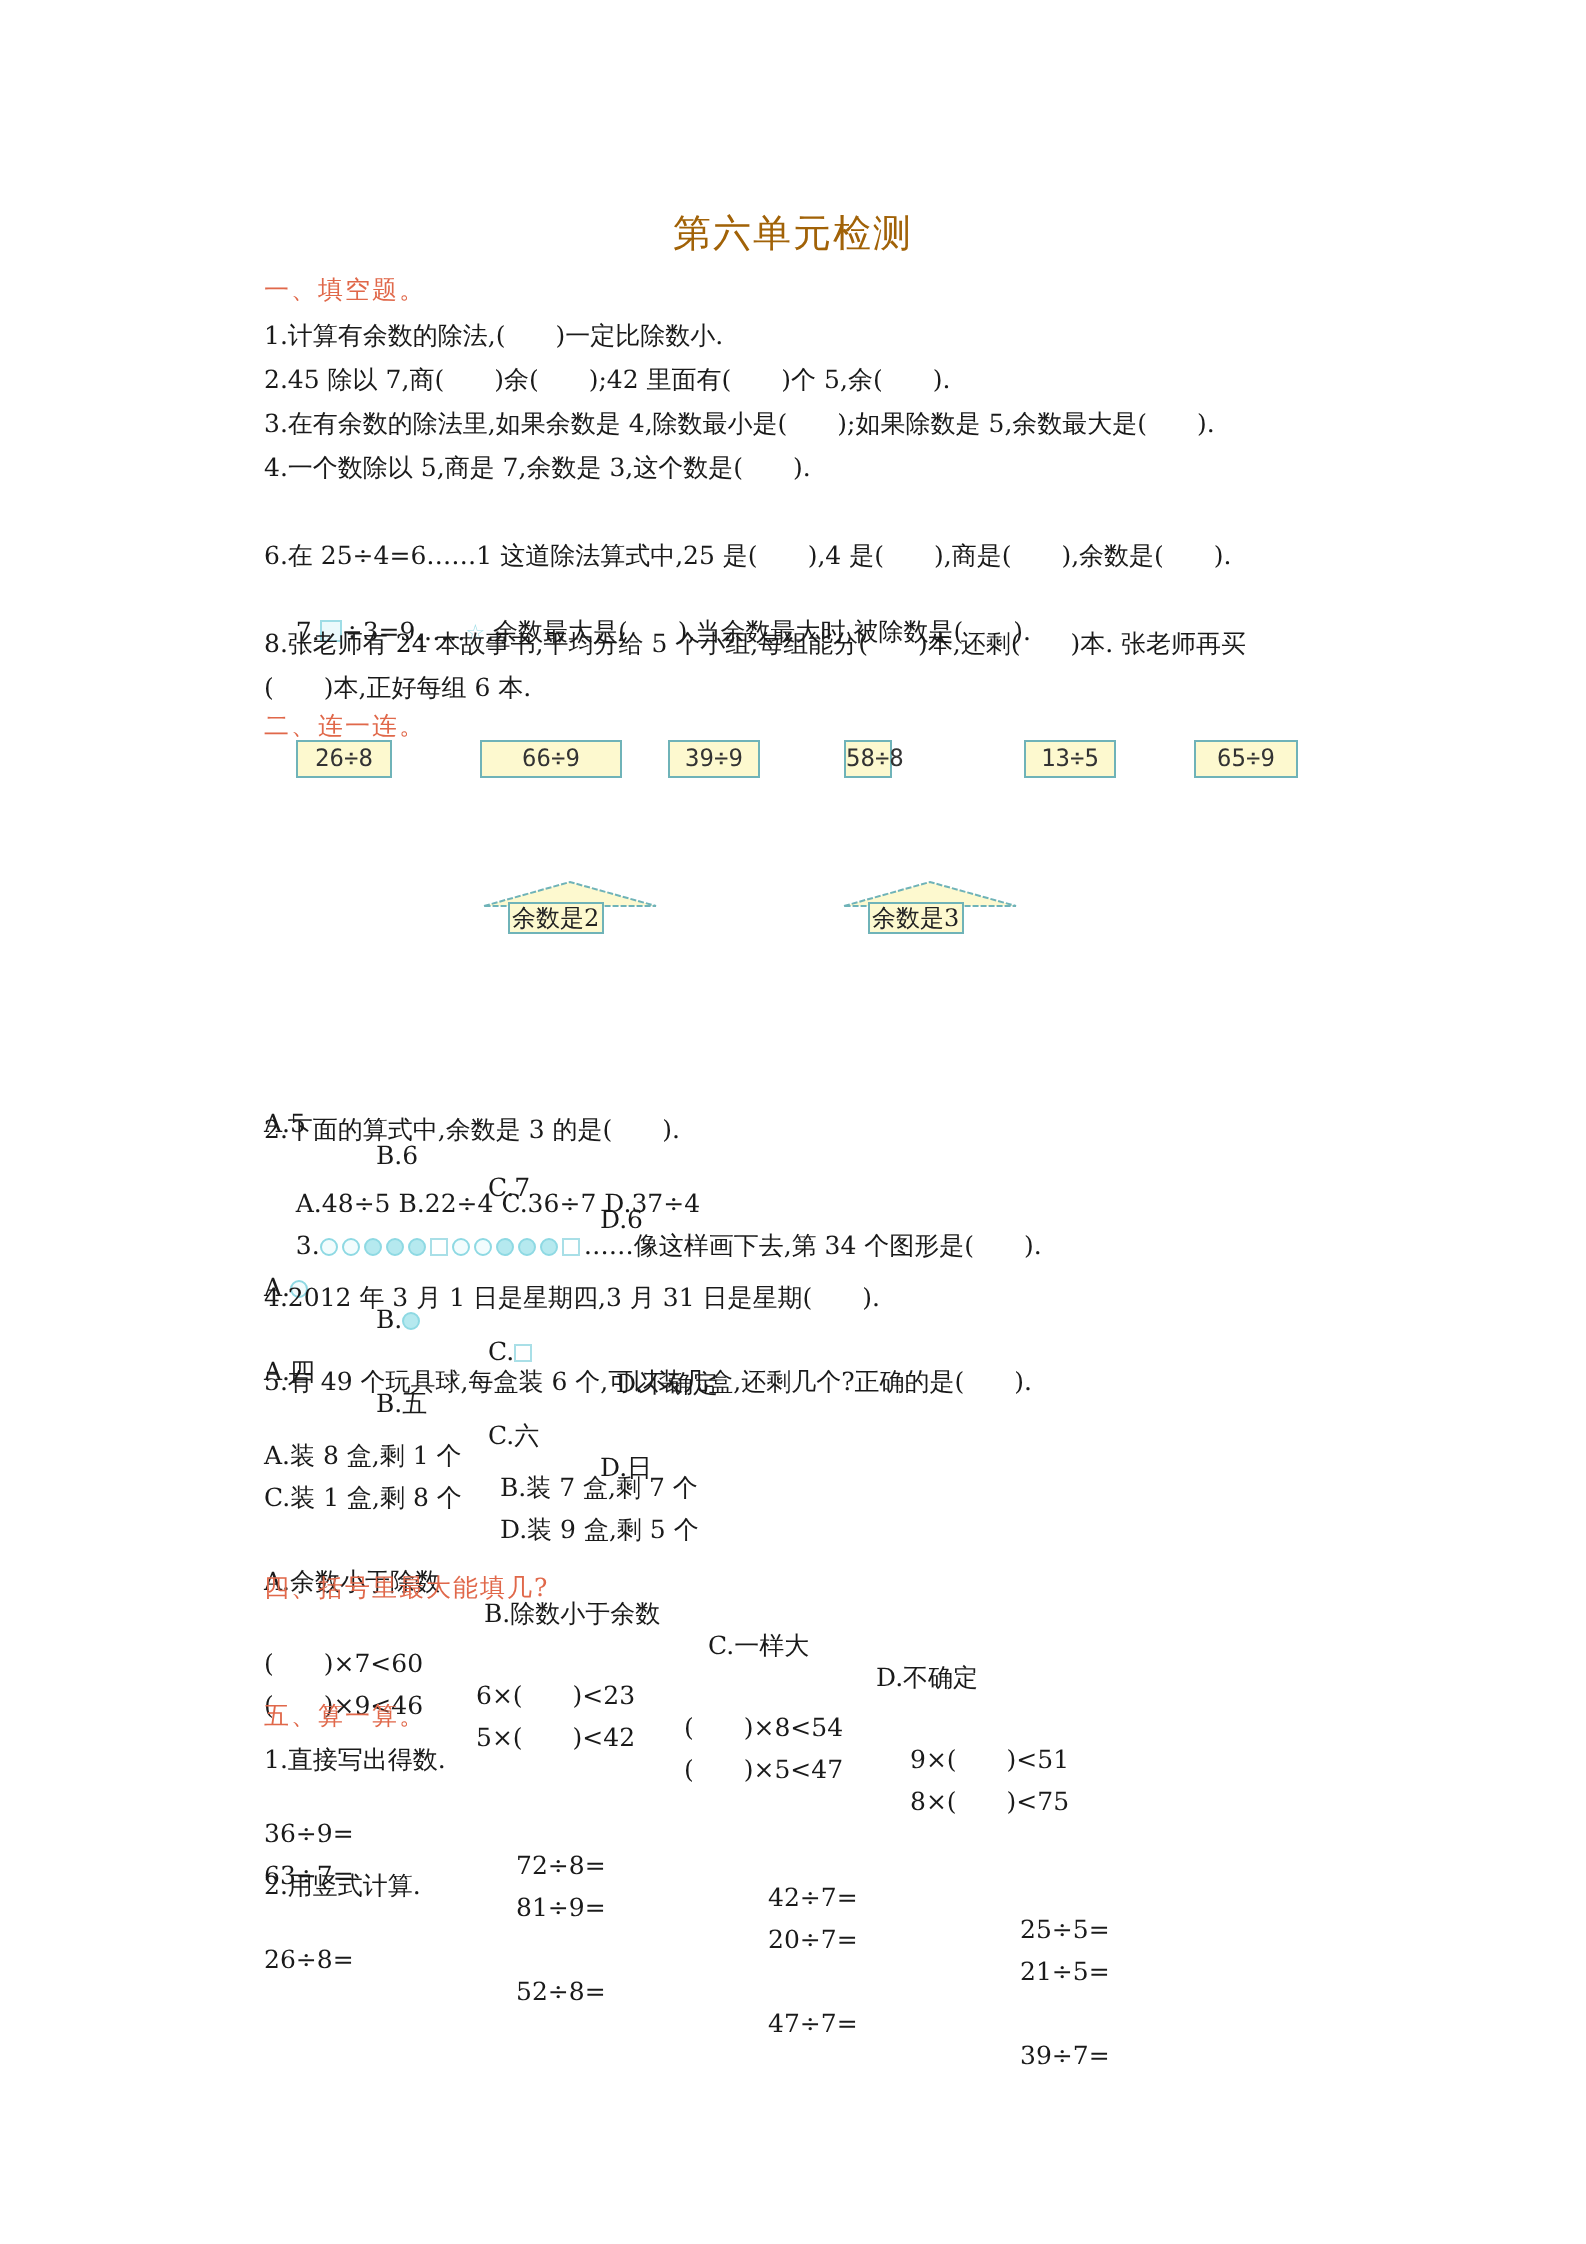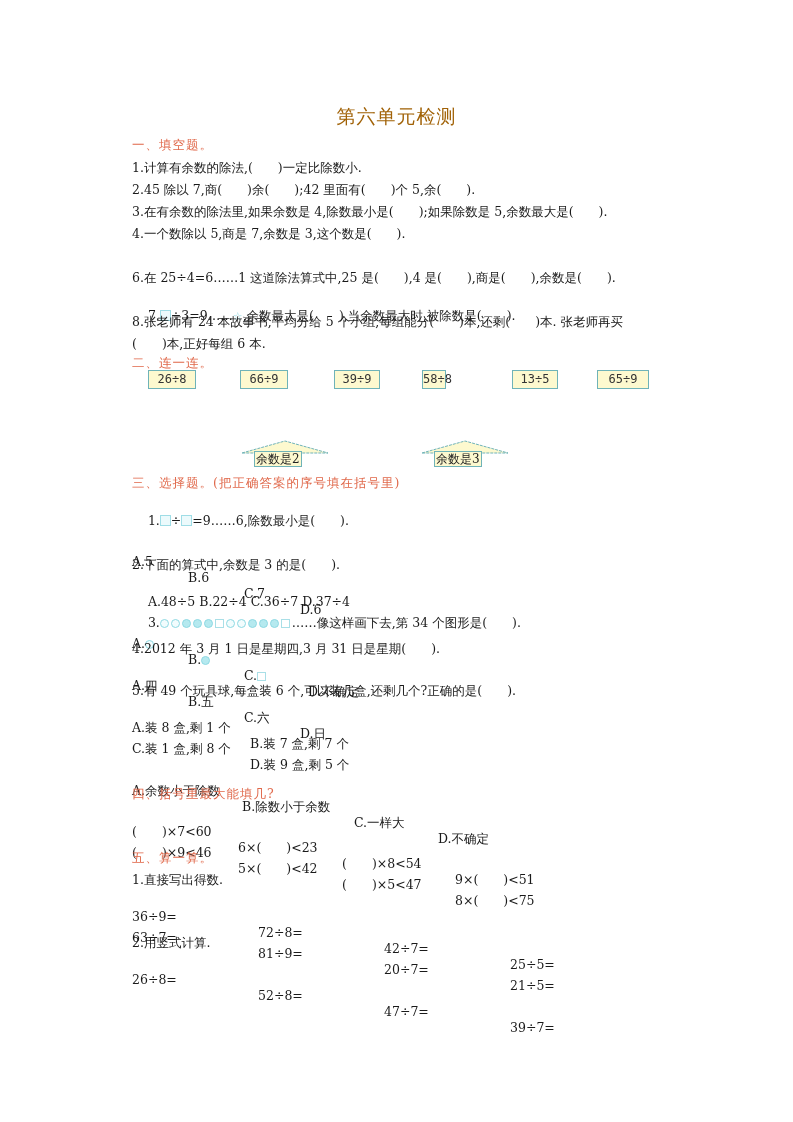--- a/index.html
+++ b/index.html
@@ -40,43 +40,39 @@
   <div class="line" style="top:270px">6.在 25÷4=6……1 这道除法算式中,25 是(　　),4 是(　　),商是(　　),余数是(　　).</div>
   <div class="line" style="top:292px">
     <span>7.</span><span class="pbox"></span><span>÷3=9……</span><span class="pstar">☆</span><span>,余数最大是(　　),当余数最大时,被除数是(　　).</span>
   </div>
   <div class="line" style="top:314px">8.张老师有 24 本故事书,平均分给 5 个小组,每组能分(　　)本,还剩(　　)本. 张老师再买</div>
   <div class="line" style="top:336px">(　　)本,正好每组 6 本.</div>
 
   <div class="line sec" style="top:355px">二、连一连。</div>
 
   <div class="ebox" style="left:148px;width:48px">26÷8</div>
-  <div class="ebox" style="left:240px;width:48px">66÷9</div>
+  <div class="ebox" style="left:240px;width:71px">66÷9</div>
   <div class="ebox" style="left:334px;width:46px">39÷9</div>
   <div class="ebox" style="left:422px;width:24px">58÷8</div>
   <div class="ebox" style="left:512px;width:46px">13÷5</div>
   <div class="ebox" style="left:597px;width:52px">65÷9</div>
 
   <div class="house" style="left:240px">
     <svg width="90" height="14">
       <polygon points="2,13 45,1 88,13" fill="#fdf9cf" stroke="#6fb3b8" stroke-width="1" stroke-dasharray="3,1"></polygon>
     </svg>
     <span class="lbl" style="left:14px">余数是2</span>
   </div>
   <div class="house" style="left:420px">
     <svg width="90" height="14">
       <polygon points="2,13 45,1 88,13" fill="#fdf9cf" stroke="#6fb3b8" stroke-width="1" stroke-dasharray="3,1"></polygon>
     </svg>
     <span class="lbl" style="left:14px">余数是3</span>
   </div>
 
-  <div class="line sec" style="top:475px">三、选择题。(把正确答案的序号填在括号里)</div>
-  <div class="line" style="top:497px">
-    <span>1.</span><span class="pbox"></span><span>÷</span><span class="pbox"></span><span>=9……6,除数最小是(　　).</span>
-  </div>
   <div class="line" style="top:538px">
     <span class="col" style="left:0">A.5</span>
     <span class="col" style="left:56px">B.6</span>
     <span class="col" style="left:112px">C.7</span>
     <span class="col" style="left:168px">D.6</span>
   </div>
   <div class="line" style="top:557px">2.下面的算式中,余数是 3 的是(　　).</div>
   <div class="line" style="top:578px">
     <span>A.48÷5</span> <span>B.22÷4</span> <span>C.36÷7</span> <span>D.37÷4</span>
   </div>

